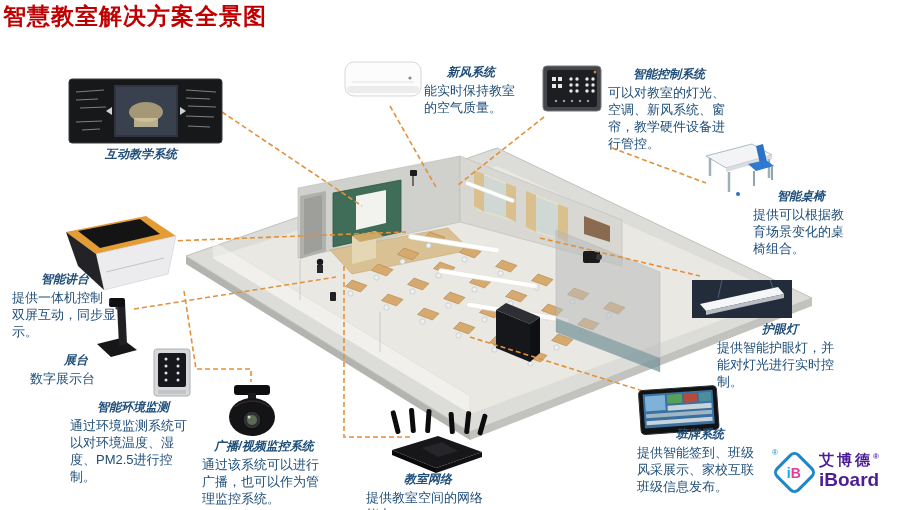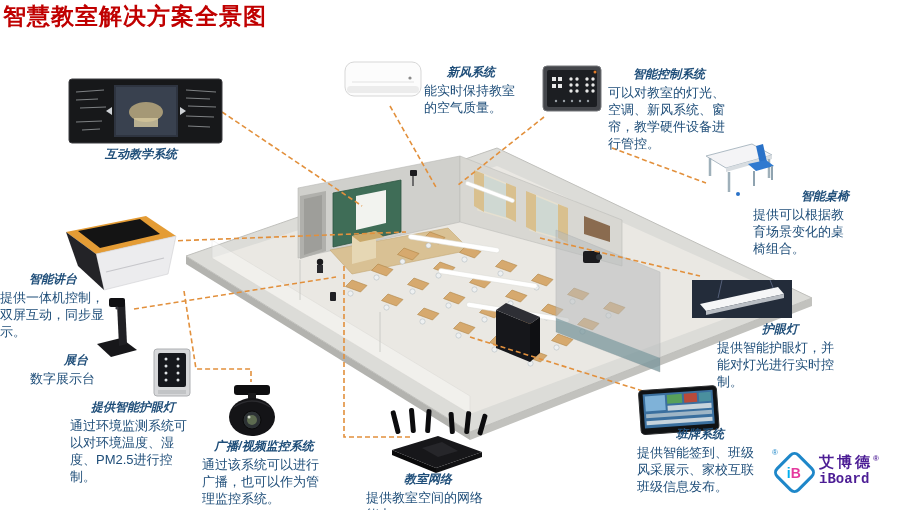--- a/index.html
+++ b/index.html
@@ -5,24 +5,24 @@
   html,body{margin:0;padding:0;background:#fff;}
   #stage{position:relative;width:900px;height:510px;background:#fff;overflow:hidden;
          font-family:"Liberation Sans","DejaVu Sans",sans-serif;}
   #main-title{position:absolute;left:3px;top:1px;font-size:23px;font-weight:bold;
               color:#C00000;letter-spacing:1px;}
   svg.layer{position:absolute;left:0;top:0;z-index:1;}
   .device{position:absolute;z-index:2;}
   .sec{position:absolute;z-index:3;color:#1F4E79;font-size:13px;line-height:17px;}
   .sec h3{margin:0 0 1px 0;font-size:12px;font-weight:bold;text-align:center;white-space:nowrap;font-style:italic;}
   .sec p{margin:0;}
-  .sec.left-head h3{text-align:right;}
+  .sec.left-head h3{text-align:center;}
   .sec.center p{}
   #sec-interactive{left:57px;top:146px;width:168px;}
-  #sec-podium{left:0;top:271px;width:106px;}
+  #sec-podium{left:12px;top:271px;width:106px;}
   #sec-visualizer{left:30px;top:352px;width:92px;}
   #sec-env{left:70px;top:399px;width:126px;}
   #sec-broadcast{left:202px;top:438px;width:124px;}
   #sec-network{left:366px;top:471px;width:124px;}
   #sec-freshair{left:424px;top:64px;width:94px;}
   #sec-control{left:608px;top:66px;width:122px;}
   #sec-desks{left:753px;top:188px;width:96px;}
   #sec-lamp{left:717px;top:321px;width:126px;}
   #sec-sign{left:637px;top:426px;width:126px;}
   #dev-whiteboard{left:68px;top:78px;}
@@ -37,21 +37,21 @@
   #dev-lamp{left:692px;top:280px;}
   #dev-sign{left:638px;top:384px;transform:rotate(-4deg);}
   #logo{position:absolute;left:772px;top:450px;z-index:3;display:flex;align-items:center;}
   #logo-diamond{width:27px;height:27px;border:3px solid #1E87C9;border-radius:7px;
     transform:rotate(45deg);display:flex;align-items:center;justify-content:center;margin:6px 8px 0 6px;background:#fff;}
   #logo-mono{transform:rotate(-45deg);font-weight:bold;font-size:14px;line-height:1;}
   #logo-mono .mi{color:#00AEEF;} #logo-mono .mb{color:#E5399E;}
   #logo-text{color:#4c1d95;}
   #logo-cn{font-size:15px;font-weight:bold;letter-spacing:3px;white-space:nowrap;}
   #logo-cn sup, #logo-reg1{font-size:8px;letter-spacing:0;}
-  #logo-en{font-size:14px;font-weight:bold;line-height:1;font-family:Liberation Mono, monospace;}
+  #logo-en{font-size:19px;font-weight:bold;line-height:1;}
   #logo-reg1{position:absolute;left:0px;top:-2px;color:#1E87C9;}
 </style>
 </head>
 <body>
 
 <div id="stage">
 
   <div id="main-title">智慧教室解决方案全景图</div>
 
   <svg class="layer" width="900" height="510" viewBox="0 0 900 510">
@@ -355,21 +355,21 @@
   </div>
   <div class="sec" id="sec-podium">
     <h3>智能讲台</h3>
     <p>提供一体机控制，双屏互动，同步显示。</p>
   </div>
   <div class="sec center" id="sec-visualizer">
     <h3>展台</h3>
     <p>数字展示台</p>
   </div>
   <div class="sec" id="sec-env">
-    <h3>提供智能护眼灯</h3>
+    <h3>智能环境监测</h3>
     <p>通过环境监测系统可以对环境温度、湿度、PM2.5进行控制。</p>
   </div>
   <div class="sec" id="sec-broadcast">
     <h3>广播/视频监控系统</h3>
     <p>通过该系统可以进行广播，也可以作为管理监控系统。</p>
   </div>
   <div class="sec" id="sec-network">
     <h3>教室网络</h3>
     <p>提供教室空间的网络能力。</p>
   </div>

